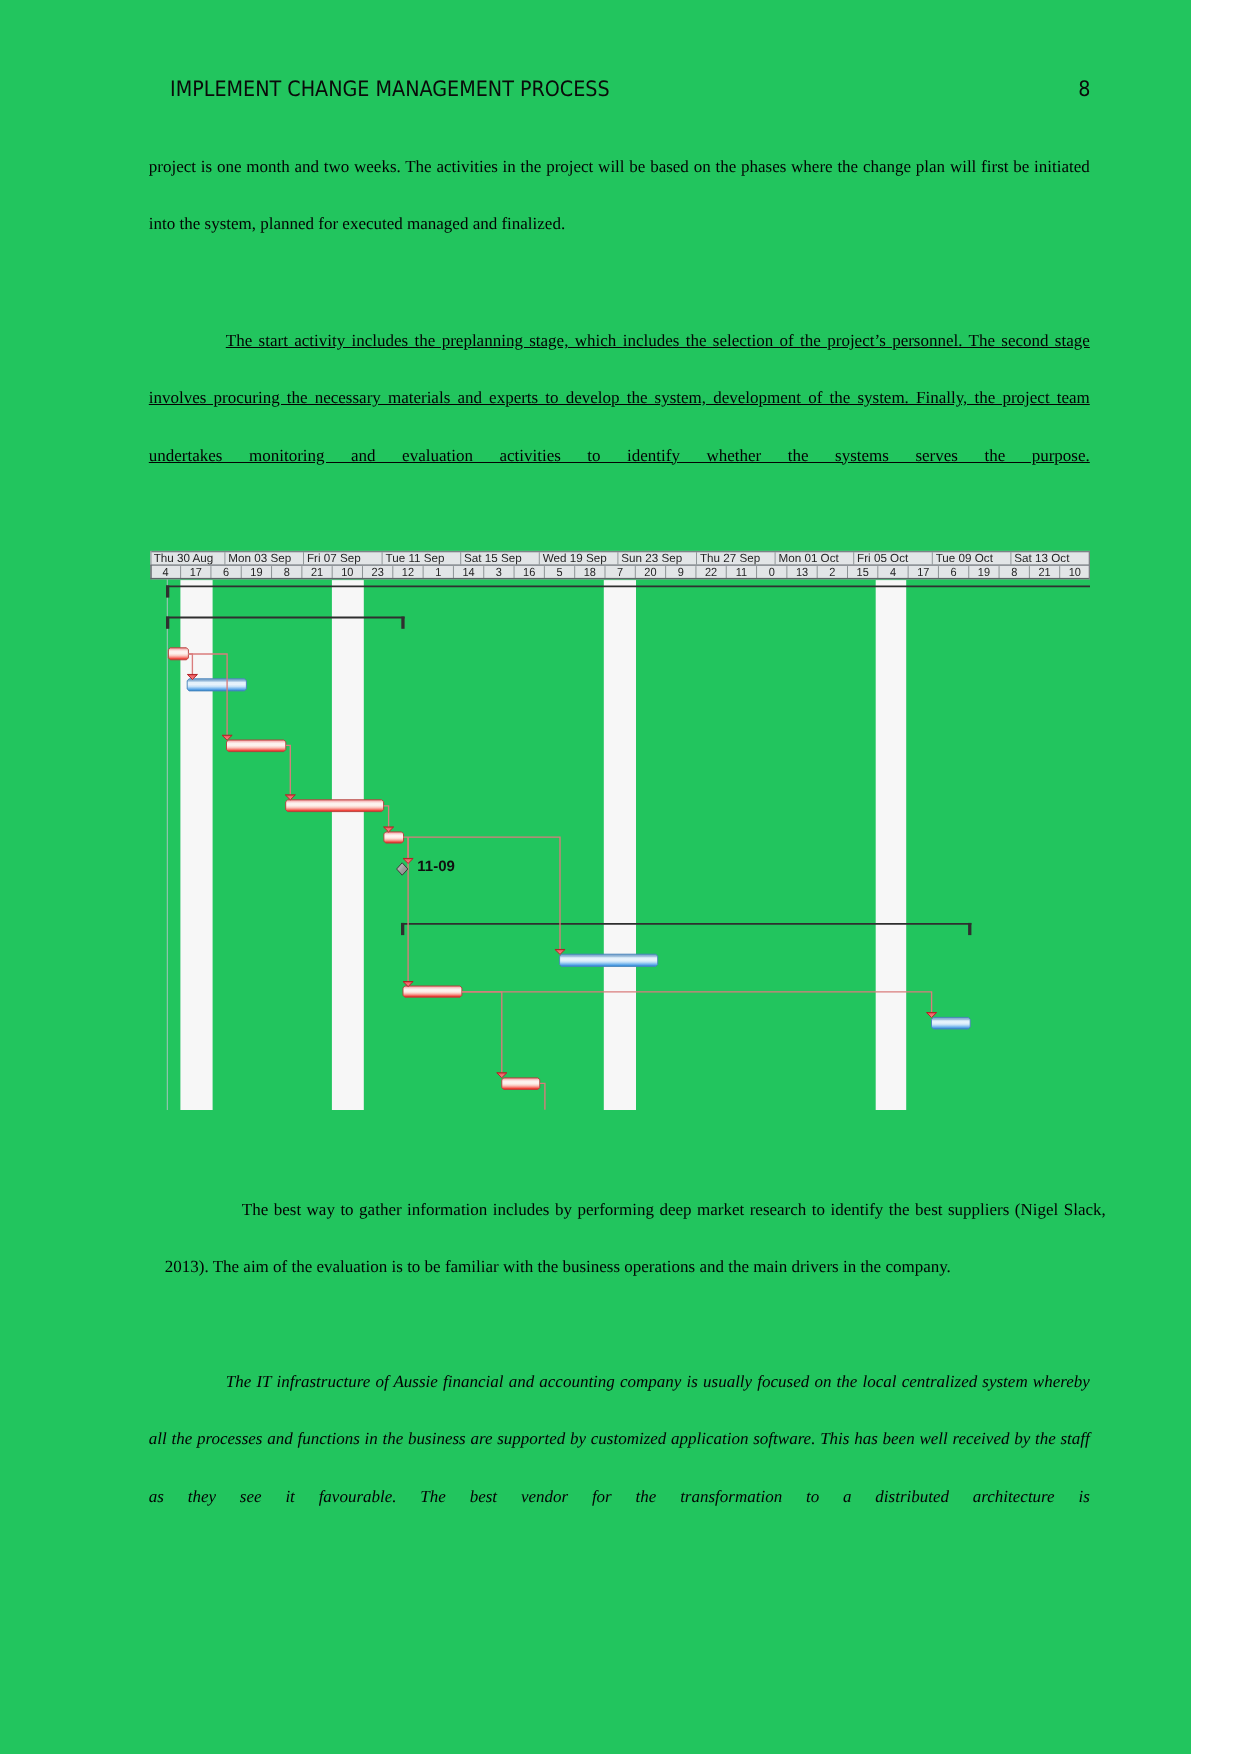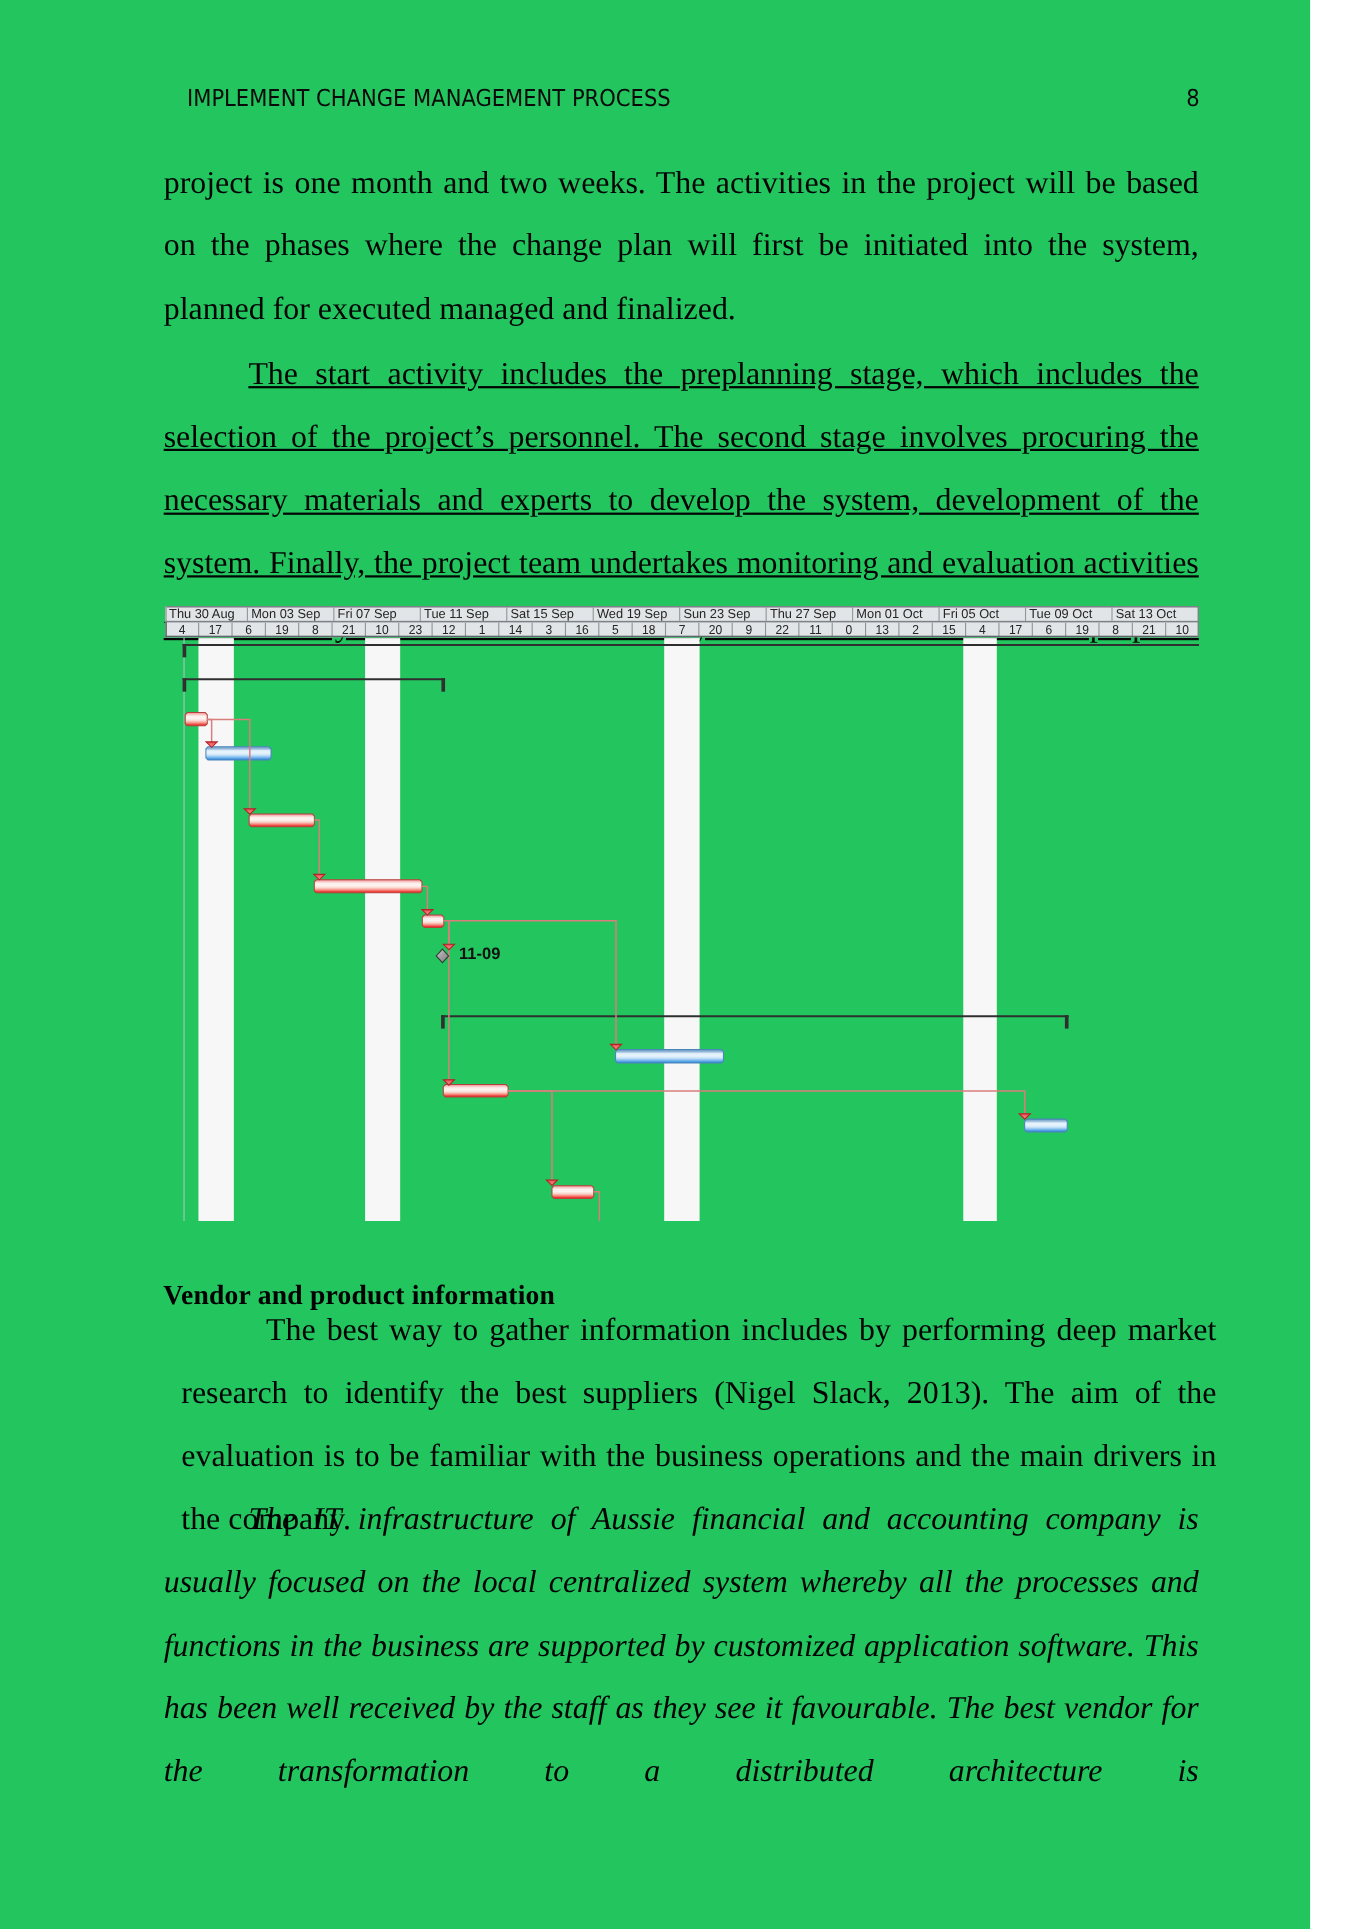--- a/index.html
+++ b/index.html
@@ -10,21 +10,21 @@
   .page{position:relative;width:1191px;height:1754px;overflow:hidden;background:#22c55e;}
 
   
   .hdr{position:absolute;left:170.0px;top:77.5px;width:920.5px;height:28px;
        font-family:"DejaVu Sans Condensed","DejaVu Sans",sans-serif;
        font-size:21.3px;color:#0a0a0a;line-height:24px;font-stretch:condensed;}
   .hdr-title{position:absolute;left:0;top:0;white-space:nowrap;}
   .hdr-page{position:absolute;right:0;top:0;}
 
   
-  .btxt{position:absolute;left:148.8px;width:941px;font-size:29px;
+  .btxt{position:absolute;left:148.8px;width:941px;font-size:17px;
         line-height:57.3px;color:#030303;text-align:justify;}
   .jlast{text-align-last:justify;}
   .ind{display:inline-block;width:77px;}
   #p1{top:138px;}
   #p2{top:312px;text-decoration:underline;}
   #h1{position:absolute;left:148.5px;top:1161px;font-size:25.1px;
       font-weight:bold;color:#000;line-height:34px;letter-spacing:0.2px;}
   #p3{top:1181px;margin-left:16px;}
   #p4{top:1353px;font-style:italic;}
 
@@ -39,21 +39,20 @@
 <div class="page">
 
   <div class="hdr">
     <span class="hdr-title">IMPLEMENT CHANGE MANAGEMENT PROCESS</span>
     <span class="hdr-page">8</span>
   </div>
 
   <div class="btxt" id="p1">project is one month and two weeks. The activities in the project will be based on the phases where the change plan will first be initiated into the system, planned for executed managed and finalized.</div>
   <div class="btxt jlast" id="p2"><span class="ind"></span><span>The start activity includes the preplanning stage, which includes the selection of the project’s personnel. The second stage involves procuring the necessary materials and experts to develop the system, development of the system. Finally, the project team undertakes monitoring and evaluation activities to identify whether the systems serves the purpose.</span></div>
 
-  <div id="h1">Vendor and product information</div>
   <div class="btxt" id="p3"><span class="ind"></span><span>The best way to gather information includes by performing deep market research to identify the best suppliers (Nigel Slack, 2013). The aim of the evaluation is to be familiar with the business operations and the main drivers in the company.</span></div>
   <div class="btxt jlast" id="p4"><span class="ind"></span><span>The IT infrastructure of Aussie financial and accounting company is usually focused on the local centralized system whereby all the processes and functions in the business are supported by customized application software. This has been well received by the staff as they see it favourable. The best vendor for the transformation to a distributed architecture is</span></div>
 
   <svg class="gantt" width="1241" height="1754" viewBox="0 0 1241 1754" xmlns="http://www.w3.org/2000/svg">
       <defs>
         <linearGradient id="gCrit" x1="0" y1="0" x2="0" y2="1">
           <stop offset="0%" stop-color="#ef8e93"></stop>
           <stop offset="14%" stop-color="#f8c4c4"></stop>
           <stop offset="28%" stop-color="#fdf1ee"></stop>
           <stop offset="46%" stop-color="#fdf3ef"></stop>

